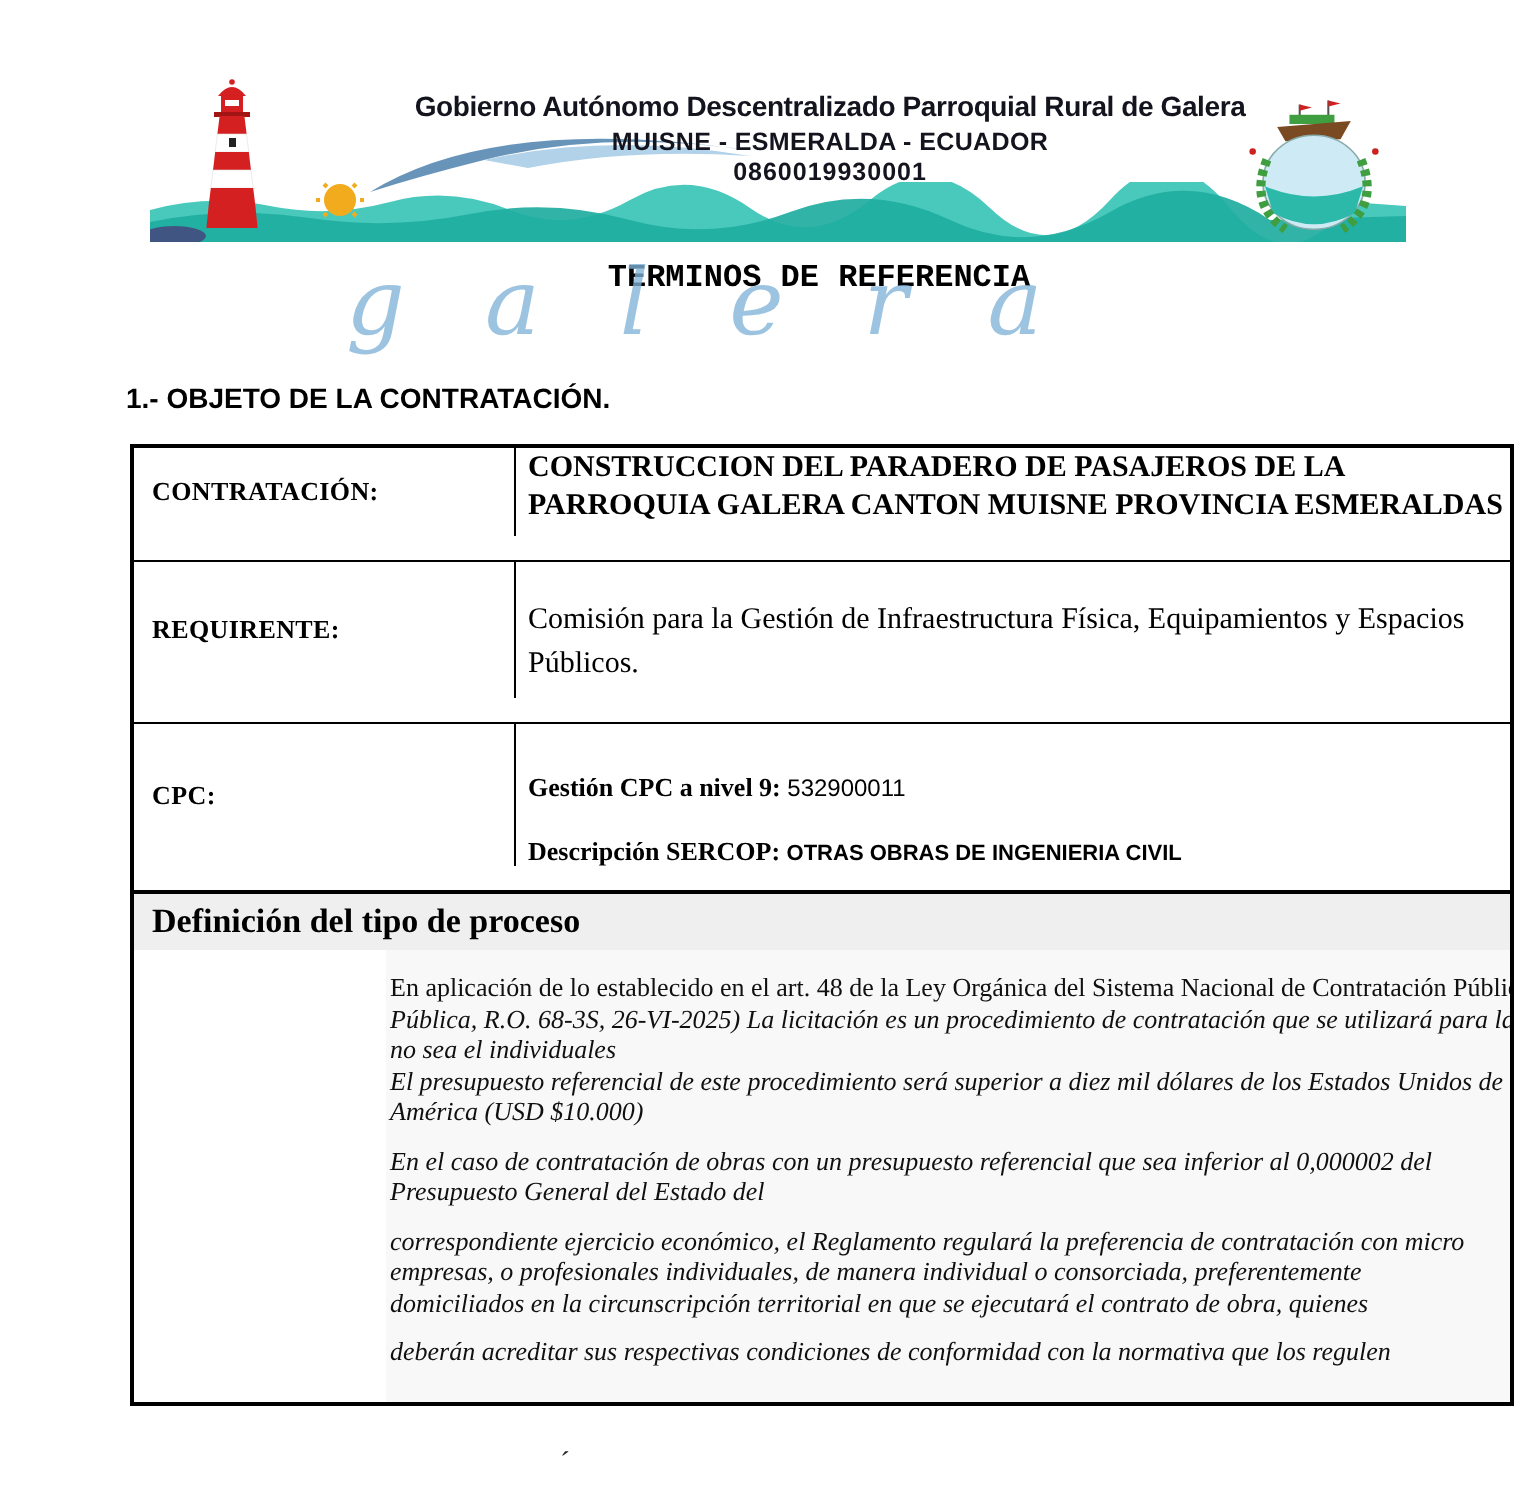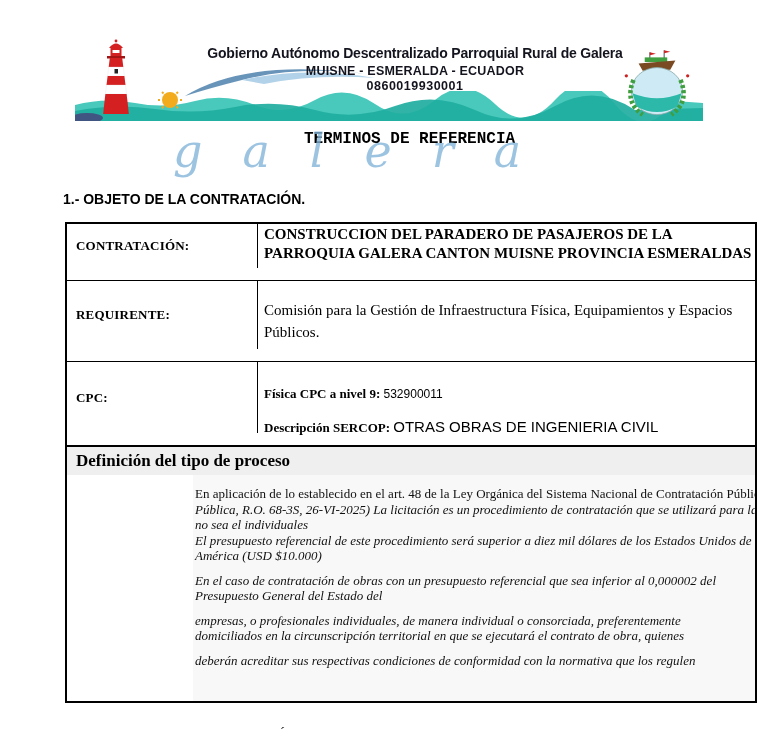--- a/index.html
+++ b/index.html
@@ -38,21 +38,21 @@
   .label-cell{position:absolute;left:0;top:0;bottom:12px;width:191px;border-right:1px solid #000;
               display:flex;align-items:center;padding-left:9px;box-sizing:border-box;
               font-weight:bold;font-size:13px;letter-spacing:0.2px;}
   .value-cell{position:absolute;left:191px;right:0;top:0;bottom:0;
               padding:1px 6px;box-sizing:border-box;}
   .r1 .value-cell{font-weight:bold;font-size:15px;line-height:19px;width:500px;}
   .r2 .value-cell{display:flex;align-items:center;font-size:15px;line-height:22px;width:505px;}
   .cpc-line1{position:absolute;left:197px;top:24px;font-weight:bold;font-size:13px;}
   .cpc-line2{position:absolute;left:197px;top:56px;font-weight:bold;font-size:13px;}
   .cpc-val{font-family:"Liberation Sans",sans-serif;font-weight:normal;font-size:12px;}
-  .sercop-val{font-family:"Liberation Sans",sans-serif;font-weight:normal;font-size:15px;}
+  .sercop-val{font-family:"Liberation Sans",sans-serif;font-weight:bold;font-size:11px;}
   .def-heading{display:flex;align-items:center;height:100%;padding-left:9px;
                font-weight:bold;font-size:17px;}
 
   
   .para-block{position:absolute;left:126px;right:0;top:251px;height:226px;background:#f8f8f8;
               padding:11px 0 0 2px;box-sizing:border-box;overflow:hidden;}
   .pline{white-space:nowrap;font-size:13px;height:15.5px;line-height:15.5px;color:#101010;}
   .pline .it{font-style:italic;}
   .pblank{height:9px;}
 
@@ -139,21 +139,21 @@
     </div>
 
     <div class="t-row r2">
       <div class="label-cell">REQUIRENTE:</div>
       <div class="value-cell">Comisión para la Gestión de Infraestructura Física, Equipamientos y Espacios Públicos.</div>
     </div>
 
     <div class="t-row r3">
       <div class="label-cell">CPC:</div>
       <div class="cpc-line1">
-        <span>Física CPC a nivel 9:</span>
+        <span>Gestión CPC a nivel 9:</span>
         <span class="cpc-val">532900011</span>
       </div>
       <div class="cpc-line2">
         <span>Descripción SERCOP:</span>
         <span class="sercop-val">OTRAS OBRAS DE INGENIERIA CIVIL</span>
       </div>
     </div>
 
     <div class="t-row rdef">
       <div class="def-heading">Definición del tipo de proceso</div>
@@ -162,20 +162,21 @@
     <div class="para-block">
         <div class="pline"><span>En aplicación de lo establecido en el art. 48 de la Ley Orgánica del Sistema Nacional de Contratación Pública</span></div>
         <div class="pline"><span class="it">Pública, R.O. 68-3S, 26-VI-2025) La licitación es un procedimiento de contratación que se utilizará para la</span></div>
         <div class="pline"><span class="it">no sea el individuales</span></div>
         <div class="pline"><span class="it">El presupuesto referencial de este procedimiento será superior a diez mil dólares de los Estados Unidos de</span></div>
         <div class="pline"><span class="it">América (USD $10.000)</span></div>
         <div class="pblank"></div>
         <div class="pline"><span class="it">En el caso de contratación de obras con un presupuesto referencial que sea inferior al 0,000002 del</span></div>
         <div class="pline"><span class="it">Presupuesto General del Estado del</span></div>
         <div class="pblank"></div>
+        <div class="pline"><span class="it">correspondiente ejercicio económico, el Reglamento regulará la preferencia de contratación con micro</span></div>
         <div class="pline"><span class="it">empresas, o profesionales individuales, de manera individual o consorciada, preferentemente</span></div>
         <div class="pline"><span class="it">domiciliados en la circunscripción territorial en que se ejecutará el contrato de obra, quienes</span></div>
         <div class="pblank"></div>
         <div class="pline"><span class="it">deberán acreditar sus respectivas condiciones de conformidad con la normativa que los regulen</span></div>
       </div>
   </div>
 
   <div class="stray-mark">´</div>
 
 </div>

